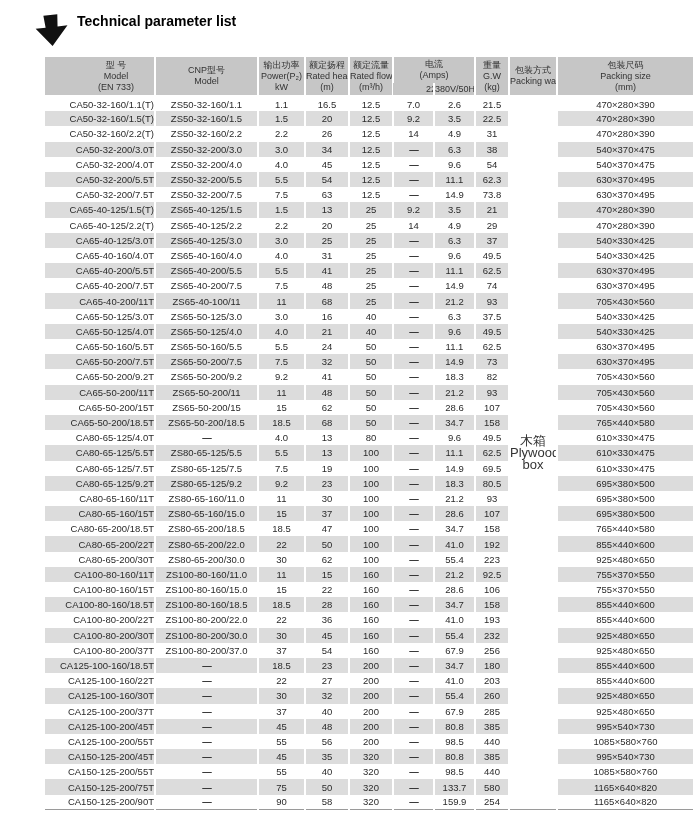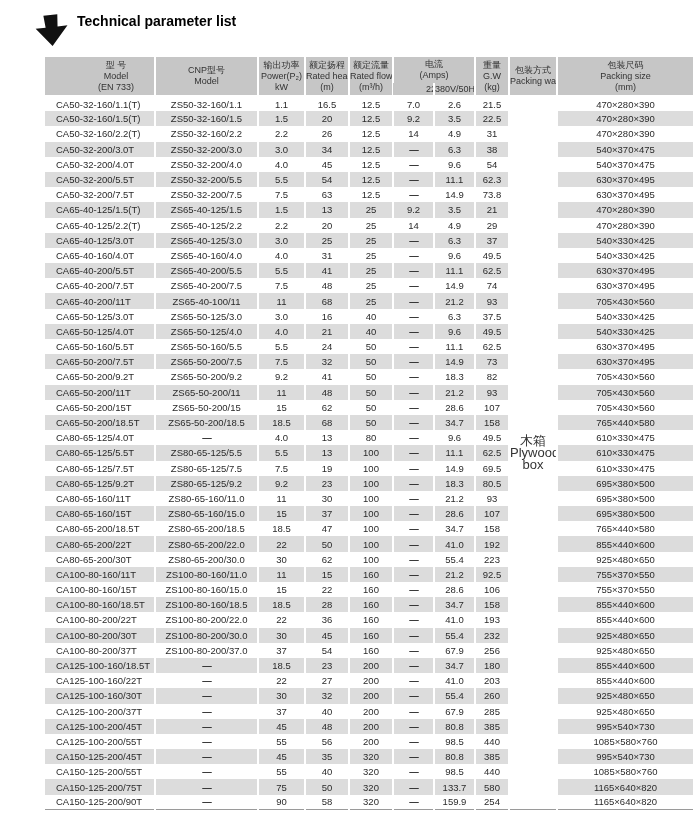--- a/index.html
+++ b/index.html
@@ -21,21 +21,21 @@
   th:first-child, td:first-child { border-left: none; padding-left: 33px; }
 
   thead th { background: #c6c6c6; font-size: 9px; line-height: 11px; color: #333; }
   thead tr.main-hrow th { height: 26px; }
   thead tr.sub-hrow th { height: 13px; }
   thead th.span2 { height: 26px; }
   thead { border-bottom: 2px solid #ffffff; }
 
   tbody td { font-size: 9.5px; height: 15.2px; color: #2a2a2a; background: #ffffff; }
   tbody tr:nth-child(even) td { background: #dcdcdc; }
-  tbody td.col-0 { text-align: left; padding-left: 11px; }
+  tbody td.col-0 { text-align: right; padding-left: 11px; }
   tbody td.dash { font-weight: bold; letter-spacing: -1px; }
   tbody td.packing-way-cell { background: #ffffff !important; font-size: 13px;
         color: #333; vertical-align: middle; white-space: normal; line-height: 12px; }
 </style>
 </head>
 <body>
 
 <div class="title-wrap">
   <svg class="title-icon" viewBox="0 0 34 34">
     <path d="M10 1 L24 1 L23 13 L33 13 L16 32 L1 13 L11 13 Z" fill="#111" transform="rotate(-6 17 17)"></path>

